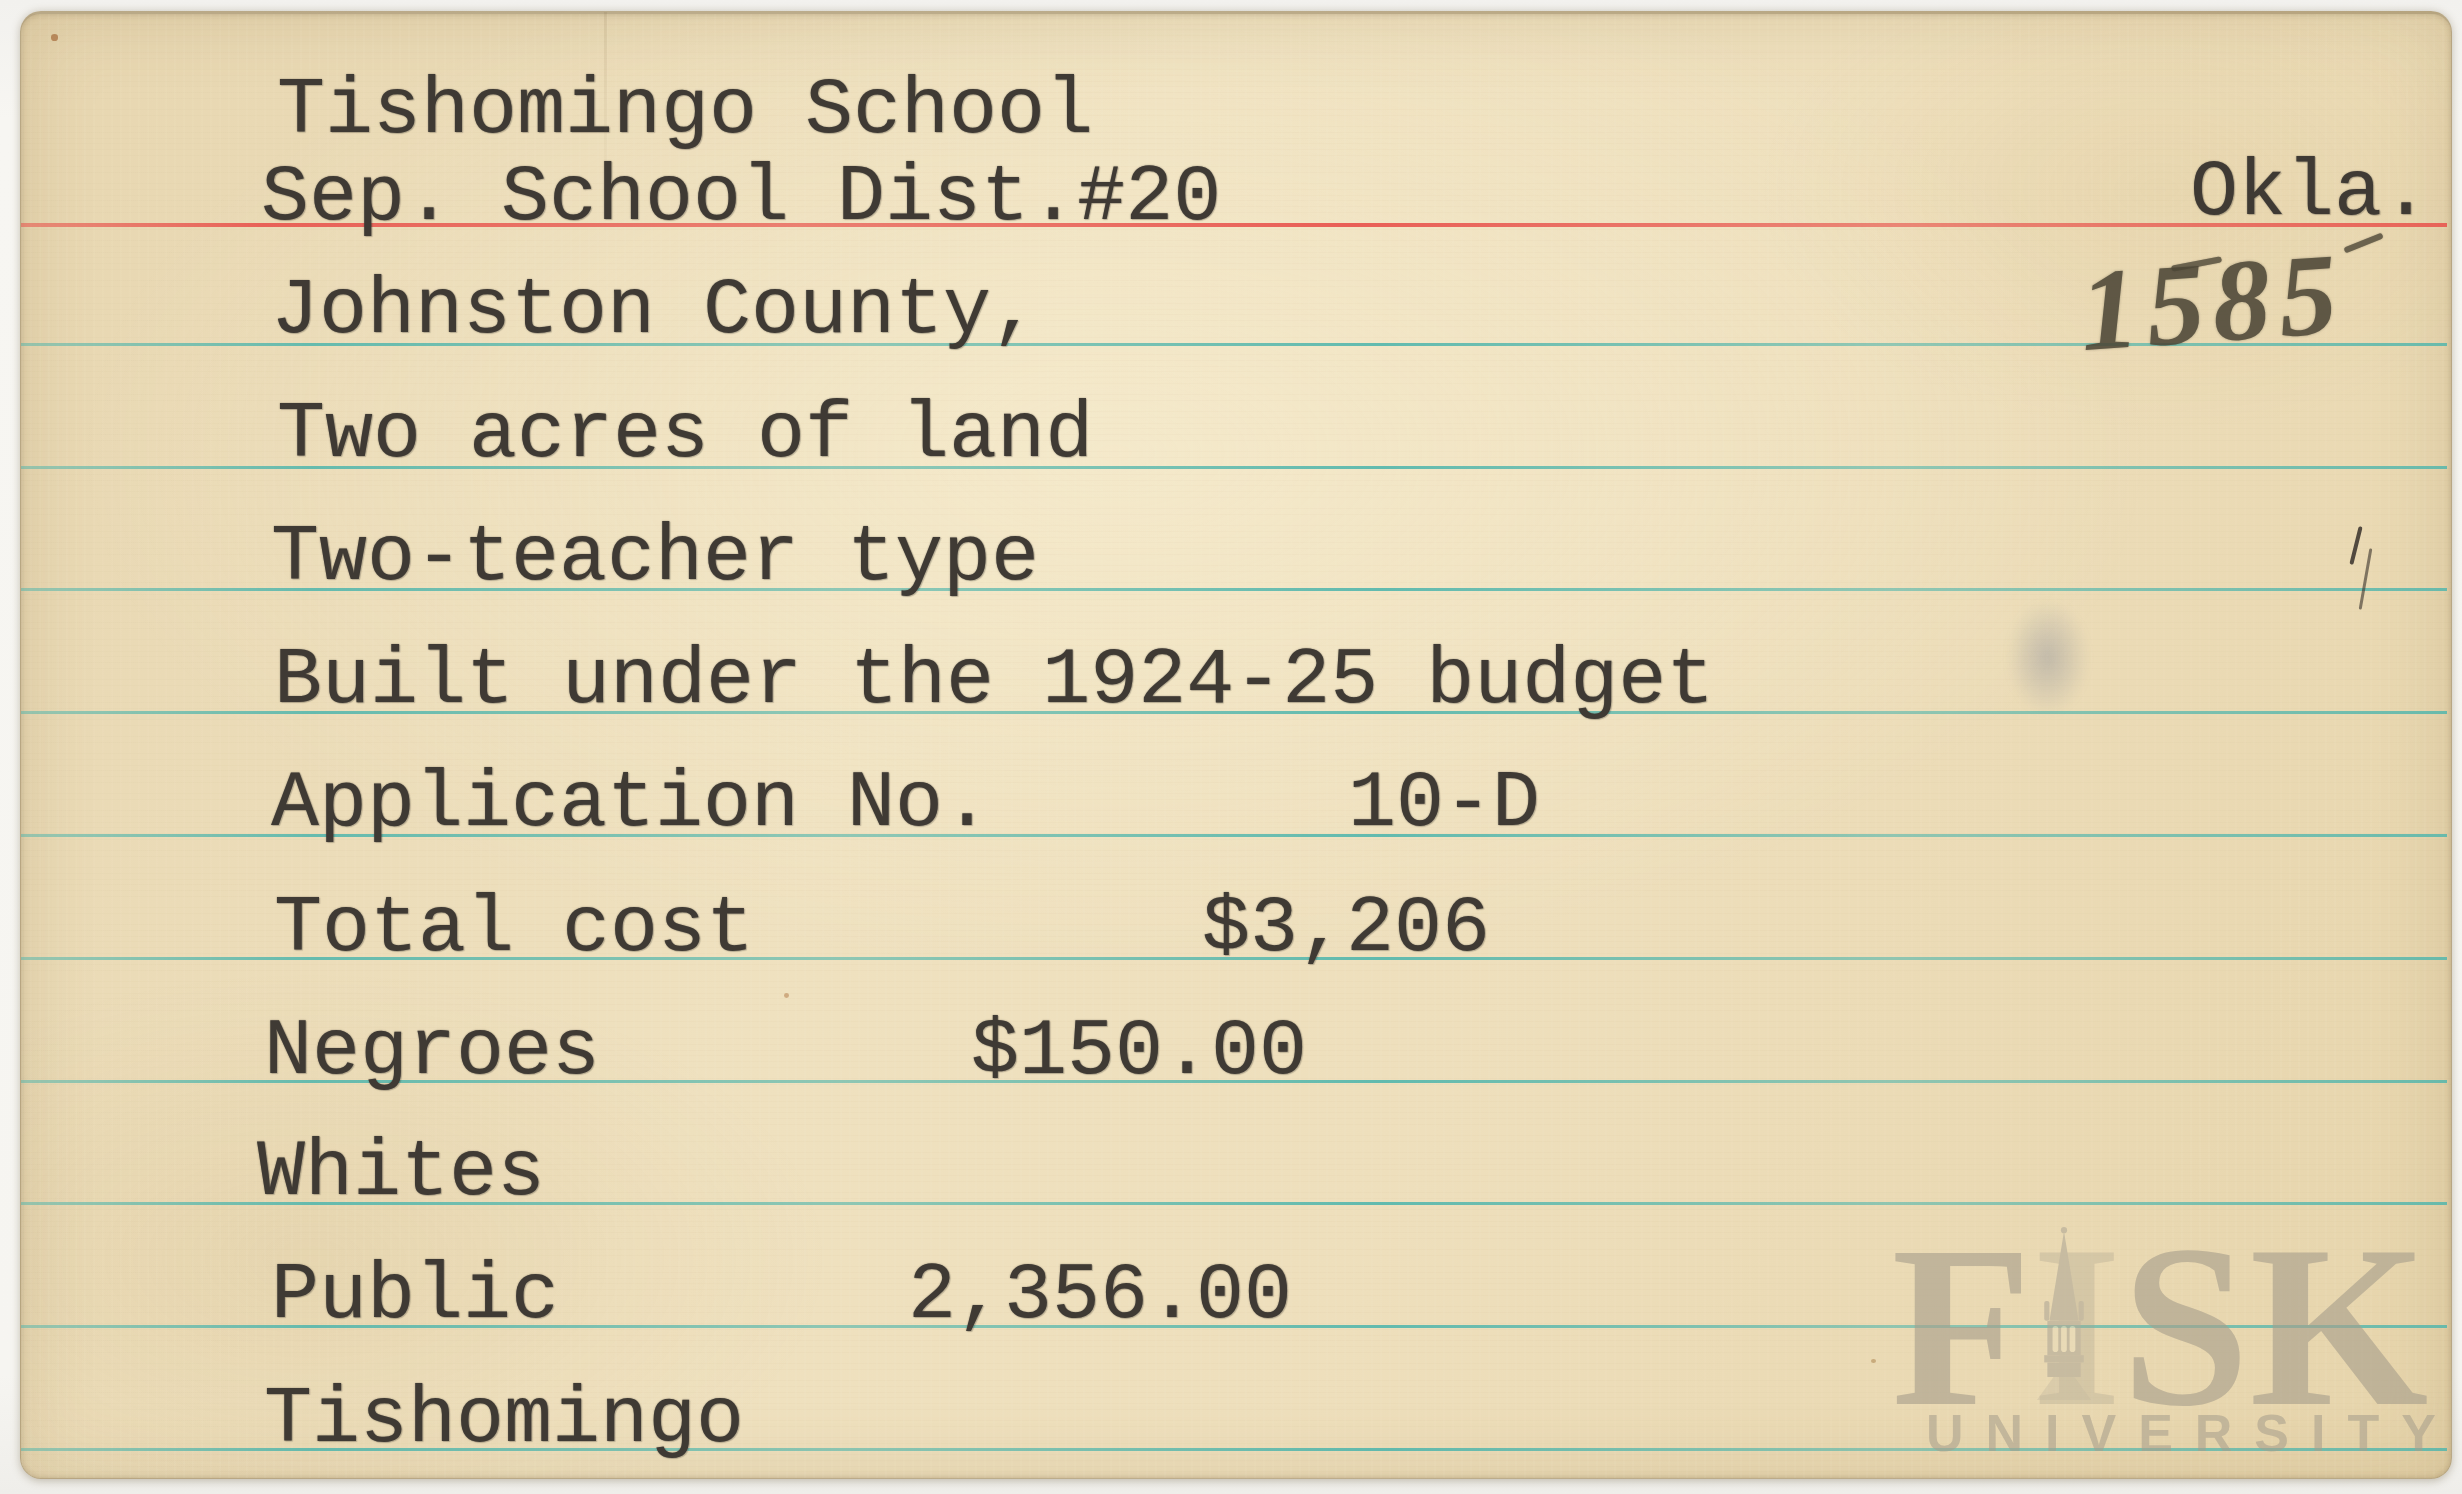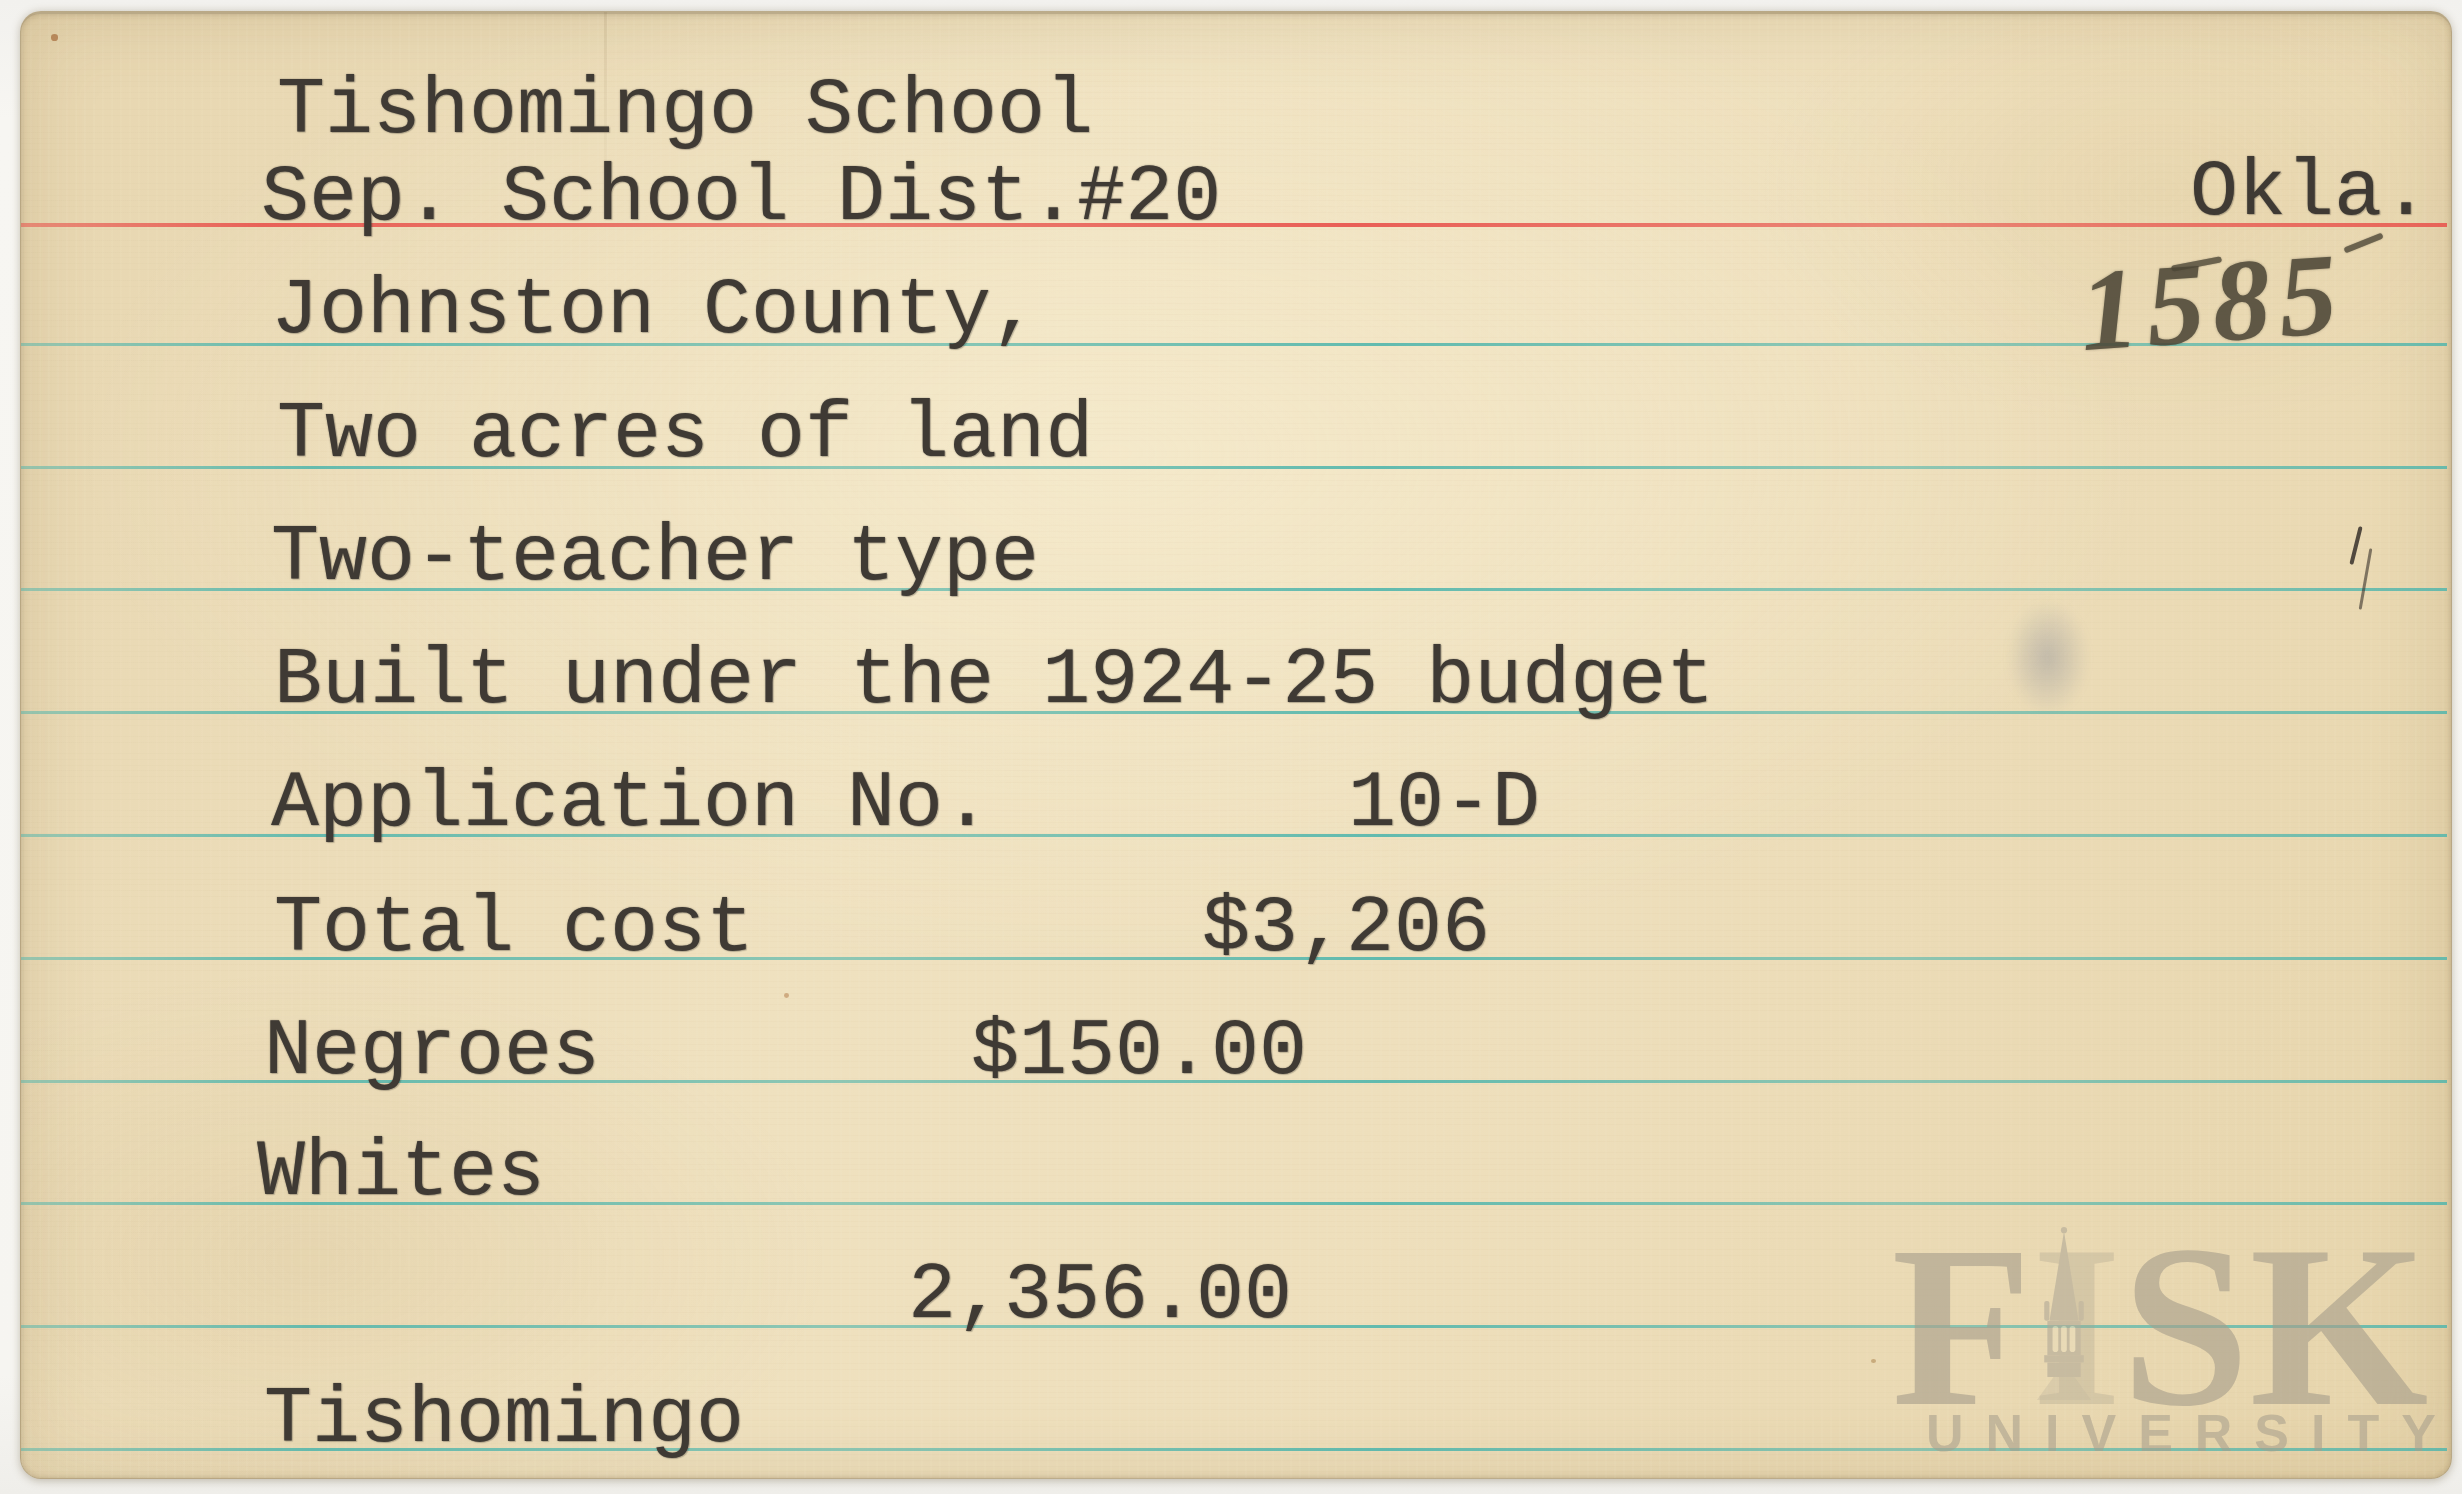--- a/index.html
+++ b/index.html
@@ -89,20 +89,21 @@
   <div class="tw" style="left:277px;top:395px">Two acres of land</div>
   <div class="tw" style="left:271px;top:518px">Two-teacher type</div>
   <div class="tw" style="left:274px;top:641px">Built under the 1924-25 budget</div>
   <div class="tw" style="left:271px;top:764px">Application No.</div>
   <div class="tw" style="left:1348px;top:764px">10-D</div>
   <div class="tw" style="left:274px;top:889px">Total cost</div>
   <div class="tw" style="left:1202px;top:889px">$3,206</div>
   <div class="tw" style="left:264px;top:1012px">Negroes</div>
   <div class="tw" style="left:971px;top:1012px">$150.00</div>
   <div class="tw" style="left:257px;top:1133px">Whites</div>
+  <div class="tw" style="left:271px;top:1256px">Public</div>
   <div class="tw" style="left:908px;top:1256px">2,356.00</div>
   <div class="tw" style="left:264px;top:1380px">Tishomingo</div>
 
   <div class="hand" style="left:2080px;top:244px">1585</div>
   <div class="handbar" style="left:2171px;top:261px;width:51px;height:5.7px;transform:rotate(-11deg)"></div>
   <div class="handbar" style="left:2343px;top:240px;width:41px;height:5.7px;transform:rotate(-22deg)"></div>
 
   <div class="penmark" style="left:2354px;top:526px;width:4.1px;height:39px;transform:rotate(14deg)"></div>
   <div class="penmark" style="left:2364px;top:548px;width:3.3px;height:62px;transform:rotate(10deg);opacity:.6"></div>
   <div class="smudge" style="left:2007px;top:600px;width:82px;height:115px"></div>

